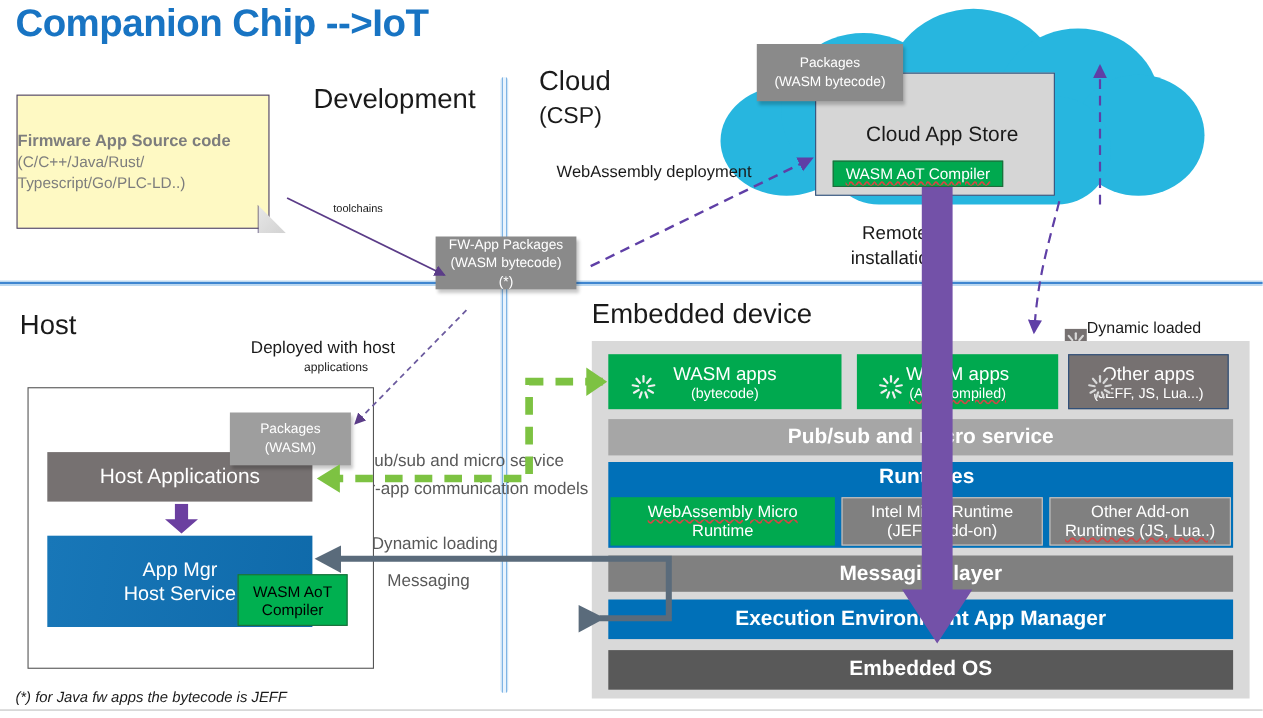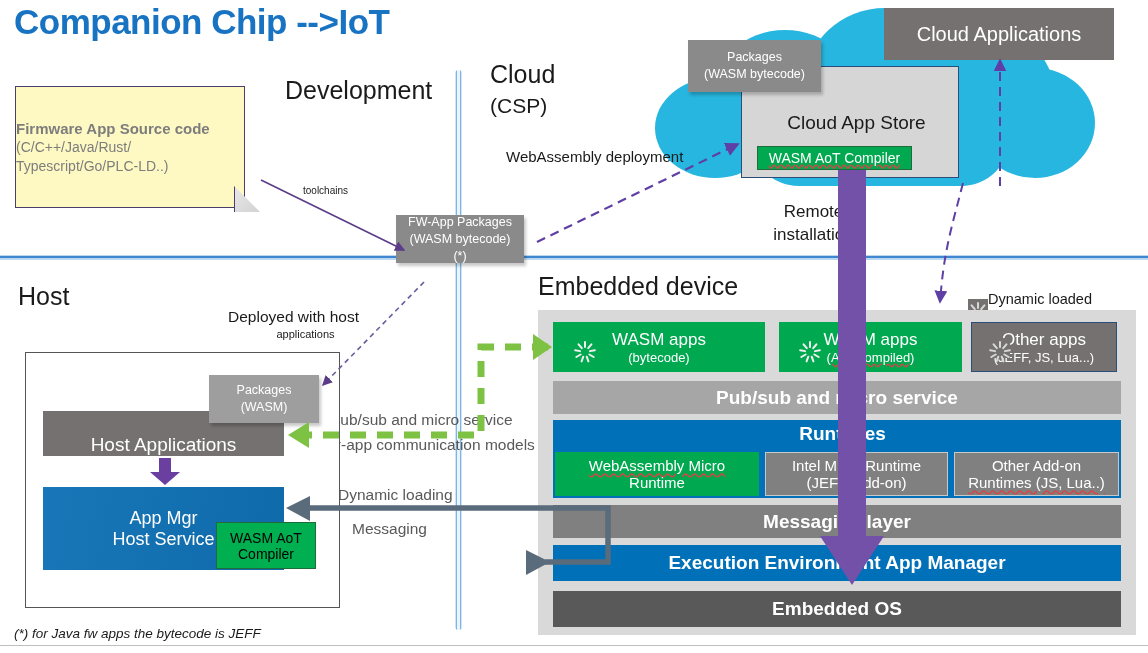--- a/index.html
+++ b/index.html
@@ -83,23 +83,20 @@
 
   <div class="abs" style="left:655px;top:8px;width:440px;height:180px;">
     <div class="abs cloudpart" style="left:0px;top:70px;width:120px;height:100px;"></div>
     <div class="abs cloudpart" style="left:55px;top:22px;width:150px;height:140px;"></div>
     <div class="abs cloudpart" style="left:150px;top:0px;width:160px;height:150px;"></div>
     <div class="abs cloudpart" style="left:250px;top:18px;width:150px;height:140px;"></div>
     <div class="abs cloudpart" style="left:320px;top:60px;width:120px;height:110px;"></div>
     <div class="abs cloudpart" style="left:95px;top:80px;width:260px;height:98px;border-radius:60px;"></div>
   </div>
 
-  <div class="abs bx grey" style="left:884px;top:8px;width:230px;height:52px;font-size:20px;">
-    <span>Cloud Applications</span>
-  </div>
 
   <div class="abs" style="left:741px;top:66px;width:218px;height:112px;background:#D6D6D6;border:1px solid #2a4d7a;">
     <div class="abs ctr" style="left:0;top:42px;width:218px;height:28px;font-size:19px;color:#1a1a1a;">Cloud App Store</div>
     <div class="abs ctr" style="left:17px;top:146px;width:0;height:0;"></div>
   </div>
   <div class="abs bx green" style="left:757px;top:146px;width:155px;height:24px;font-size:14px;border:1px solid #1f6b3b;color:#fff;">
     <span style="text-decoration:underline;text-decoration-color:#d64545;text-decoration-style:wavy;">WASM AoT Compiler</span>
   </div>
 
   <div class="abs callout" style="left:688px;top:40px;width:133px;height:52px;font-size:12.5px;">
@@ -132,21 +129,21 @@
     <i style="transform:translate(-50%,-100%) rotate(120deg)"></i>
     <i style="transform:translate(-50%,-100%) rotate(160deg)"></i>
     <i style="transform:translate(-50%,-100%) rotate(200deg)"></i>
     <i style="transform:translate(-50%,-100%) rotate(240deg)"></i>
     <i style="transform:translate(-50%,-100%) rotate(280deg)"></i>
     <i style="transform:translate(-50%,-100%) rotate(320deg)"></i>
   </div>
 
   <div class="abs" style="left:25px;top:352px;width:315px;height:256px;border:1px solid #555;background:#fff;"></div>
 
-  <div class="abs bx grey" style="left:43px;top:411px;width:241px;height:45px;font-size:19px;justify-content:flex-end;">
+  <div class="abs bx grey" style="left:43px;top:411px;width:241px;height:45px;font-size:19px;">
     <span>Host Applications</span>
   </div>
 
   <div class="abs callout" style="left:209px;top:375px;width:110px;height:48px;font-size:12.5px;background:#9e9e9e;">
     <div class="l">Packages</div>
     <div class="l">(WASM)</div>
   </div>
 
   <svg class="abs" style="left:148px;top:458px;width:34px;height:28px;" viewBox="0 0 34 28">
     <path d="M11 0 H23 V14 H32 L17 27 L2 14 H11 Z" fill="#6B3FA0"></path>

